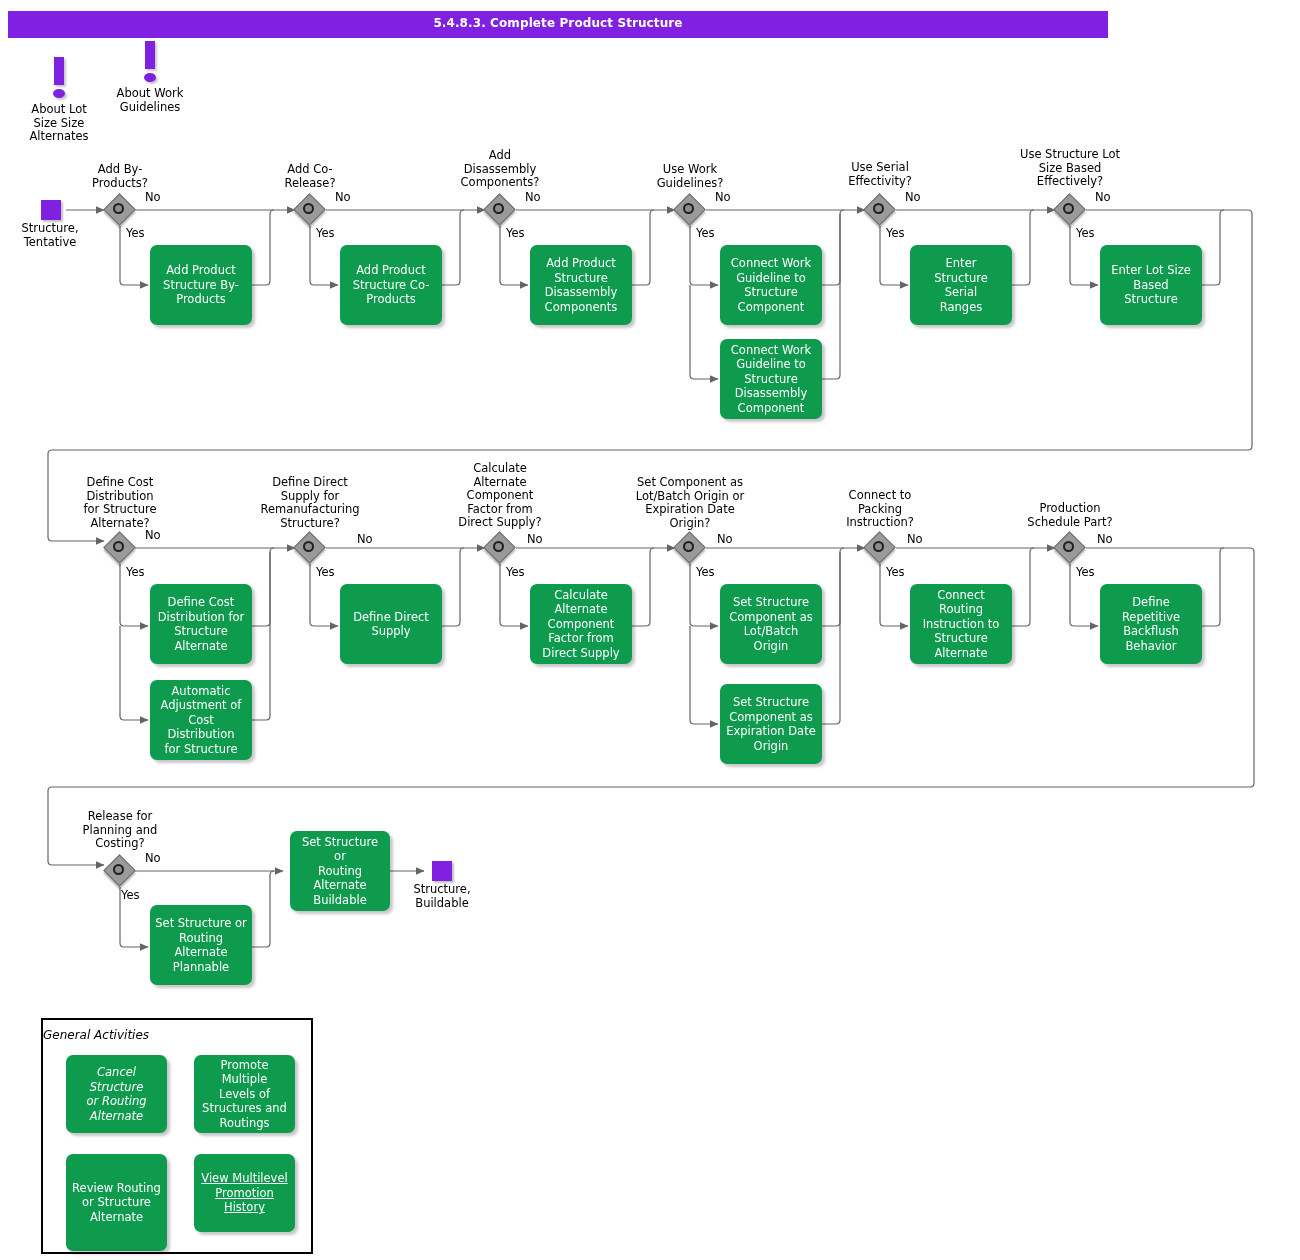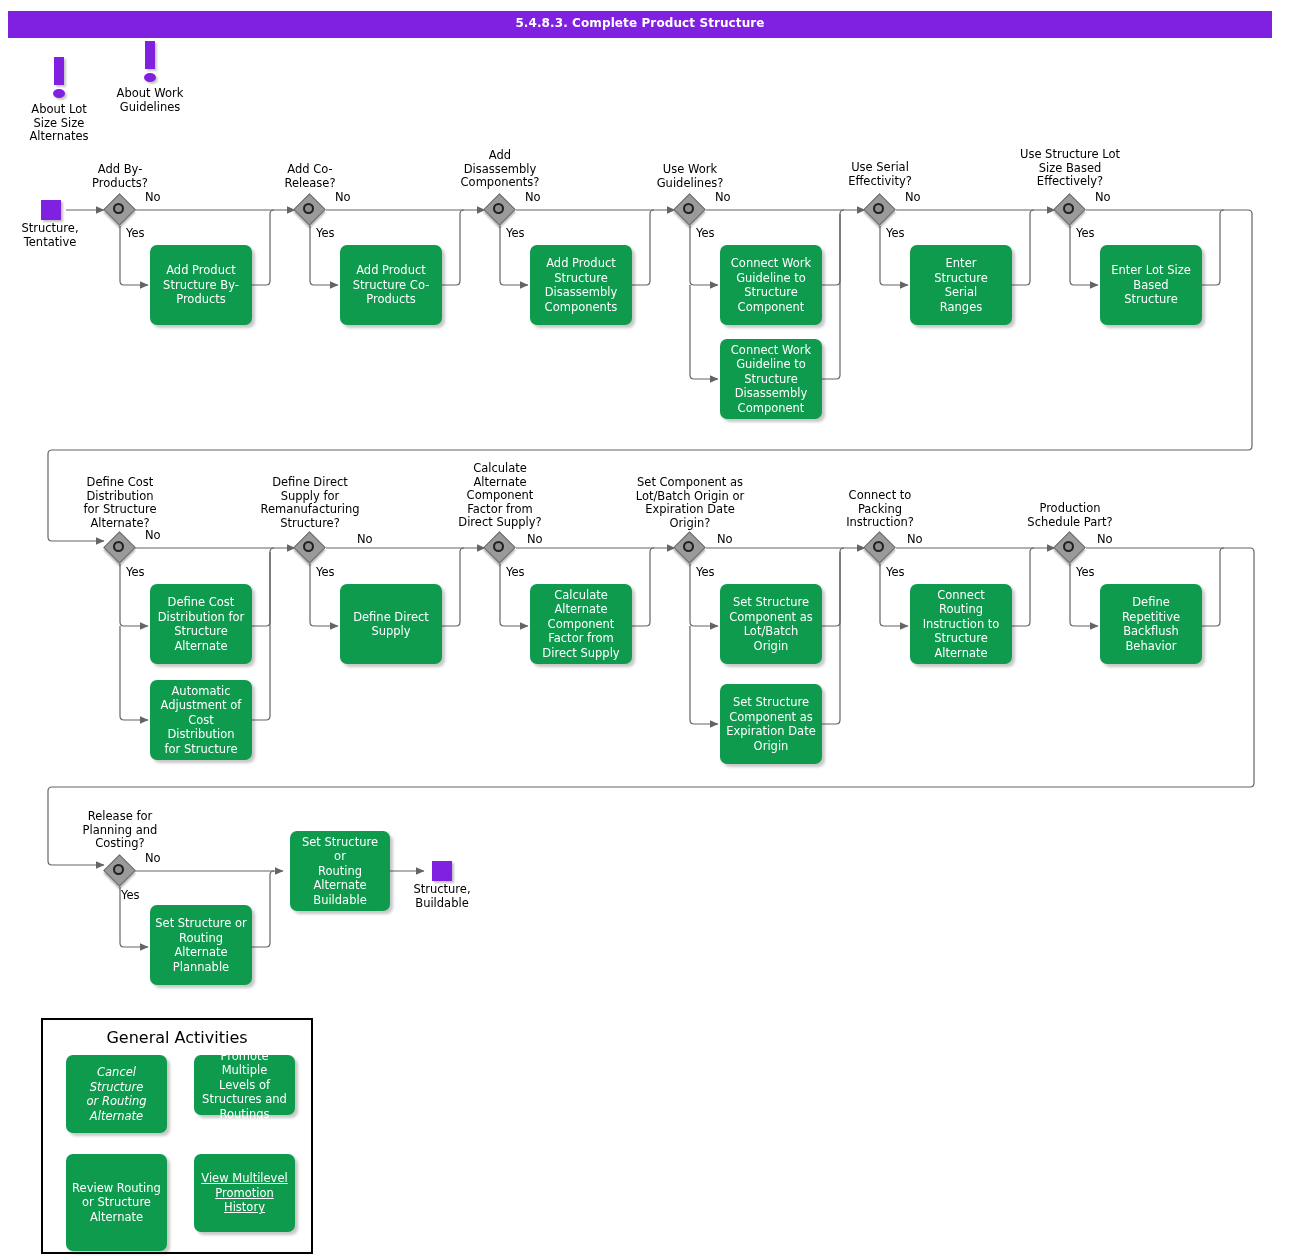--- a/index.html
+++ b/index.html
@@ -7,21 +7,21 @@
     width:1300px;height:1260px;
     font-family:"DejaVu Sans","Liberation Sans",sans-serif;
     position:relative;overflow:hidden;
     -webkit-font-smoothing:none;
   }
   #canvas{position:absolute;left:0;top:0;width:1300px;height:1260px;}
   svg#wires{position:absolute;left:0;top:0;width:1300px;height:1260px;pointer-events:none;}
 
   
   .titlebar{
-    position:absolute;left:8px;top:11px;width:1264px;height:27px;
+    position:absolute;left:8px;top:11px;width:1100px;height:27px;
     background:#8020E0;
   }
   .titlebar .t{
     position:absolute;left:0;right:0;top:5px;text-align:center;
     color:#ffffff;font-size:12px;font-weight:bold;
     font-family:"DejaVu Sans","Liberation Sans",sans-serif;
     letter-spacing:.1px;
   }
 
   
@@ -83,23 +83,24 @@
     white-space:pre-line;
     font-family:"DejaVu Sans","Liberation Sans",sans-serif;
   }
 
   
   .panel{
     position:absolute;left:41px;top:1018px;width:272px;height:236px;
     border:2px solid #000000;background:#ffffff;box-sizing:border-box;
   }
   .panel .ptitle{
-    position:absolute;left:0;right:0;top:8px;text-align:center;
-    font-size:16px;color:#000;
-    font-family:"DejaVu Sans","Liberation Sans",sans-serif;
+    position:absolute;left:0;right:0;top:8px;
+    font-size:12px;color:#000;
+    font-family:"DejaVu Sans","Liberation Sans",sans-serif;
+    font-style:italic;
   }
 </style>
 </head>
 <body>
 
 <div id="canvas">
 
   <svg id="wires" viewBox="0 0 1300 1260" xmlns="http://www.w3.org/2000/svg">
     <defs>
       <marker id="ah" markerWidth="9" markerHeight="8" refX="8.5" refY="4" orient="auto" markerUnits="userSpaceOnUse">
@@ -442,21 +443,21 @@
 Buildable</span>
     </div>
 
   <div class="panel">
     <div class="ptitle">General Activities</div>
     <div class="act" style="left:23px;top:35px;width:101px;height:78px;font-style:italic;">
         <span>Cancel Structure
 or Routing
 Alternate</span>
       </div>
-    <div class="act" style="left:151px;top:35px;width:101px;height:60px;">
+    <div class="act" style="left:151px;top:35px;width:101px;height:78px;">
         <span>Promote Multiple
 Levels of
 Structures and
 Routings</span>
       </div>
     <div class="act" style="left:23px;top:134px;width:101px;height:97px;">
         <span>Review Routing
 or Structure
 Alternate</span>
       </div>

